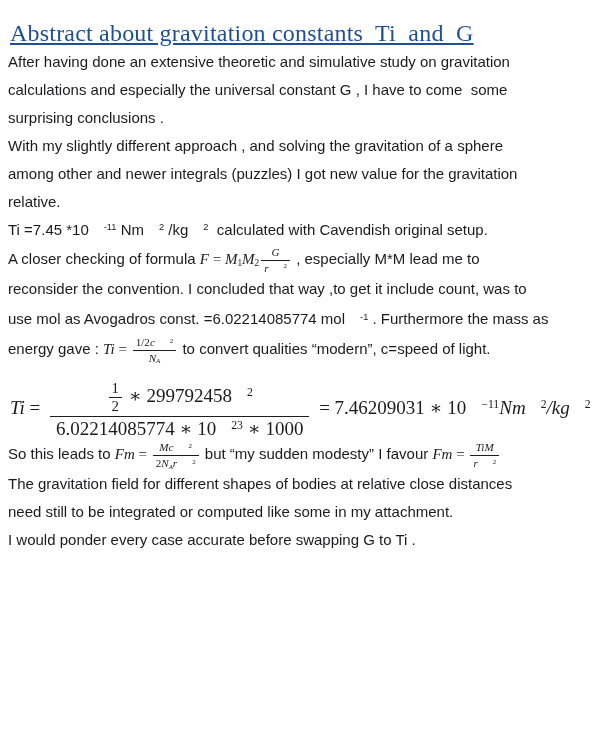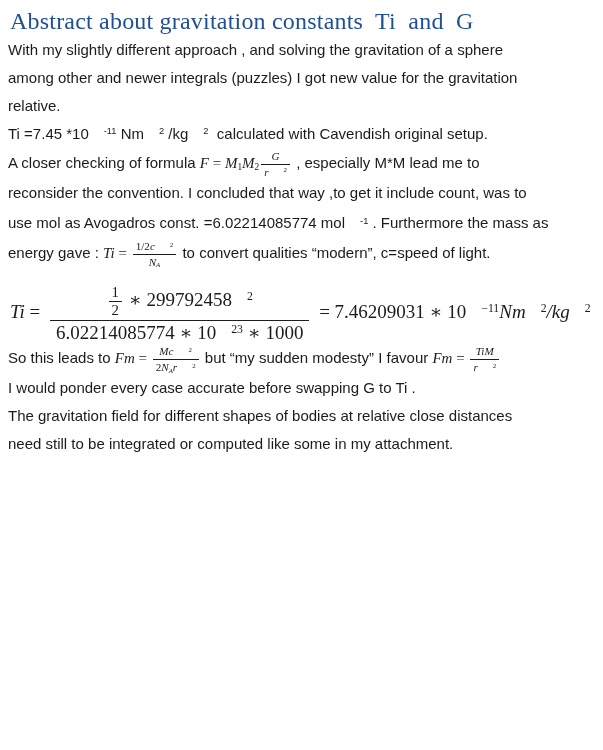--- a/index.html
+++ b/index.html
@@ -9,27 +9,28 @@
     box-sizing:border-box;
     background:#ffffff;
     padding:6px 6px 0 8px;
     overflow:hidden;
     font-family:"Liberation Sans", sans-serif;
     font-size:15px;
     line-height:28px;
     color:#1b1b1d;
   }
   h1.doc-title{
-    margin:0 0 0 2px;
+    margin:12px 0 0 2px;
     font-family:"Liberation Serif","DejaVu Serif",serif;
     font-weight:normal;
     font-size:24px;
     line-height:30px;
     white-space:pre-wrap;
     letter-spacing:.2px;
+    text-decoration:underline;
   }
   p.para{
     margin:0;
     white-space:pre-wrap;
   }
   .mt-p1{margin-top:37px;}
   .mt-p2{margin-top:7px;}
   .mt-p3{margin-top:12px;}
   .mt-ti{margin-top:7px;}
   .mt-closer{margin-top:42px;line-height:30px;}
@@ -66,32 +67,35 @@
   .display-formula .frac .frac .fn,
   .display-formula .frac .frac .fd{padding:0 3px;}
 </style>
 </head>
 <body>
 
 <div class="page">
 
   <h1 class="doc-title" style="color: rgb(31, 79, 150);">Abstract about gravitation constants  Ti  and  G</h1>
 
+  <p class="para mt-p1">After having done an extensive theoretic and simulative study on gravitation
+calculations and especially the universal constant G , I have to come  some
+surprising conclusions .</p>
 
 
   <p class="para mt-p3">With my slightly different approach , and solving the gravitation of a sphere
 among other and newer integrals (puzzles) I got new value for the gravitation
 relative.</p>
 
   <p class="para mline mt-ti"><span>Ti =7.45 *10</span><sup>-11</sup><span> Nm</span><sup>2</sup><span> /kg</span><sup>2</sup><span>  calculated with Cavendish original setup.</span></p>
 
   <p class="para mline mt-closer"><span>A closer checking of formula </span><span class="mi">F</span><span class="mu"> = </span><span class="mi">M</span><sub class="mu">1</sub><span class="mi">M</span><sub class="mu">2</sub><span class="frac"><span class="fn"><span class="mi">G</span></span><span class="fd"><span class="mi">r</span><sup class="mu">2</sup></span></span><span> , especially M*M lead me to</span><br><span>reconsider the convention. I concluded that way ,to get it include count, was to</span><br><span>use mol as Avogadros const. =6.02214085774 mol</span><sup>-1</sup><span> . Furthermore the mass as</span><br><span>energy gave : </span><span class="mi">Ti</span><span class="mu"> = </span><span class="frac"><span class="fn"><span class="mu">1/2</span><span class="mi">c</span><sup class="mu">2</sup></span><span class="fd"><span class="mi">N</span><sub class="mi">A</sub></span></span><span> to convert qualities “modern”, c=speed of light.</span></p>
 
   <div class="display-formula"><span class="mi">Ti</span><span class="mu"> = </span><span class="frac"><span class="fn"><span class="frac"><span class="fn"><span class="mu">1</span></span><span class="fd"><span class="mu">2</span></span></span><span class="mu"> ∗ 299792458</span><sup class="mu">2</sup></span><span class="fd"><span class="mu">6.02214085774 ∗ 10</span><sup class="mu">23</sup><span class="mu"> ∗ 1000</span></span></span><span class="mu"> = 7.46209031 ∗ 10</span><sup class="mu">−11</sup><span class="mi">Nm</span><sup class="mu">2</sup><span class="mi">/kg</span><sup class="mu">2</sup></div>
 
   <p class="para mline mt-fm"><span>So this leads to </span><span class="mi">Fm</span><span class="mu"> = </span><span class="frac"><span class="fn"><span class="mi">Mc</span><sup class="mu">2</sup></span><span class="fd"><span class="mu">2</span><span class="mi">N</span><sub class="mi">A</sub><span class="mi">r</span><sup class="mu">2</sup></span></span><span> but “my sudden modesty” I favour </span><span class="mi">Fm</span><span class="mu"> = </span><span class="frac"><span class="fn"><span class="mi">TiM</span></span><span class="fd"><span class="mi">r</span><sup class="mu">2</sup></span></span></p>
 
-  <p class="para mt-p5">I would ponder every case accurate before swapping G to Ti .</p>
-
   <p class="para mt-p6">The gravitation field for different shapes of bodies at relative close distances
 need still to be integrated or computed like some in my attachment.</p>
+
+  <p class="para mt-p5">I would ponder every case accurate before swapping G to Ti .</p>
 
 </div>
 
 </body></html>

